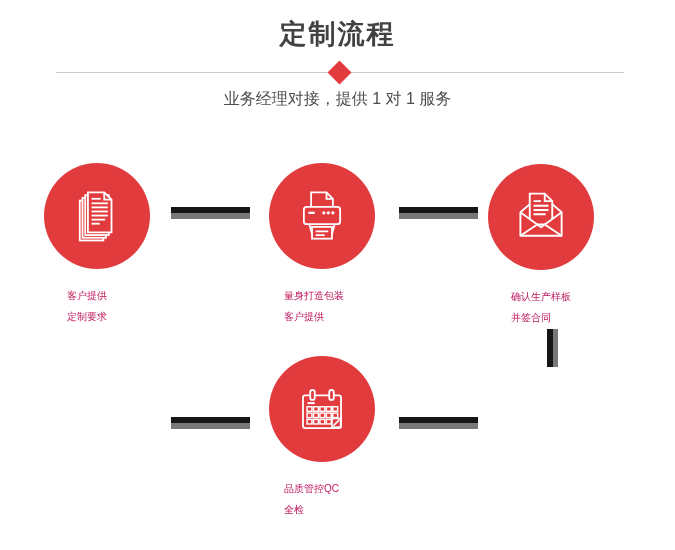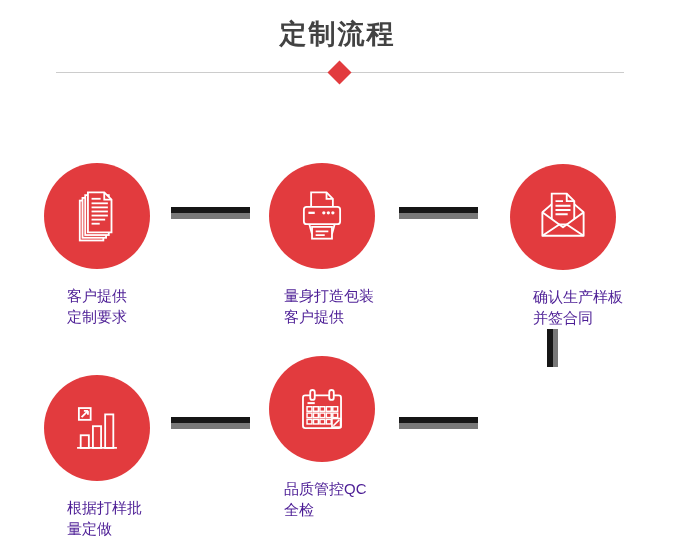--- a/index.html
+++ b/index.html
@@ -21,41 +21,42 @@
     position:absolute; top:89px; left:0; width:100%; text-align:center;
     font-size:16px; color:#4d4d4d;
   }
   .step { position:absolute; width:106px; }
   .circle {
     width:106px; height:106px; border-radius:50%; background:#e23b3e;
     display:flex; align-items:center; justify-content:center;
   }
   .label {
     position:absolute; top:122px; left:23px; width:170px;
-    font-size:15px; line-height:21px; color:#4c1d95; white-space:pre-line;
+    font-size:10px; line-height:21px; color:#be185d; white-space:pre-line;
   }
   .step.col2 .label { left:15px; }
   .hbar {
     position:absolute; width:79px; height:12px;
     background:linear-gradient(to bottom, #161616 0%, #161616 50%, #787878 50%, #787878 100%);
   }
   .vbar {
     position:absolute; left:547px; top:329px; width:11px; height:38px;
     background:linear-gradient(to right, #161616 0%, #161616 50%, #787878 50%, #787878 100%);
   }
   svg { display:block; }
 </style>
 </head>
 <body>
 
 <div class="canvas">
 
   <div class="title">定制流程</div>
   <div class="divider"></div>
   <div class="diamond"></div>
+  <div class="subtitle">业务经理对接，提供 1 对 1 服务</div>
 
   <div class="hbar" style="left:171px; top:207px;"></div>
   <div class="hbar" style="left:399px; top:207px;"></div>
   <div class="hbar" style="left:171px; top:417px;"></div>
   <div class="hbar" style="left:399px; top:417px;"></div>
   <div class="vbar"></div>
 
   <div class="step col1" style="left:44px; top:163px;">
     <div class="circle">
       <svg width="58" height="58" viewBox="0 0 64 64">
@@ -93,51 +94,35 @@
         <circle cx="44" cy="28.5" r="1.8" fill="#fff"></circle>
         <path d="M18,41 L21,52 M46,41 L43,52" stroke="#fff" stroke-width="2" fill="none"></path>
         <rect x="21" y="44" width="22" height="13" fill="#e23b3e" stroke="#fff" stroke-width="2"></rect>
         <path d="M25,49 H39 M25,53 H35" stroke="#fff" stroke-width="2" fill="none"></path>
       </svg>
     </div>
     <div class="label">量身打造包装
 客户提供</div>
   </div>
 
-  <div class="step col3" style="left:510px; top:164px;">
+  <div class="step col3" style="left:488px; top:164px;">
     <div class="circle">
       <svg width="60" height="60" viewBox="0 0 64 64">
         <path d="M10,27 L25,14 M54,27 L39,14" stroke="#fff" stroke-width="2" fill="none"></path>
         <path d="M20,7 L36,7 L44,15 L44,40 L20,40 Z" fill="#e23b3e" stroke="#fff" stroke-width="2"></path>
         <path d="M36,7 L36,15 L44,15" fill="none" stroke="#fff" stroke-width="2"></path>
         <path d="M24,15 H32 M24,20 H40 M24,24.5 H40 M24,29 H37" stroke="#fff" stroke-width="2" fill="none"></path>
         <path d="M10,27 L32,43 L54,27 L54,52 L10,52 Z" fill="#e23b3e" stroke="#fff" stroke-width="2" stroke-linejoin="round"></path>
         <path d="M10,52 L28,40 M54,52 L36,40" stroke="#fff" stroke-width="2" fill="none"></path>
       </svg>
     </div>
     <div class="label">确认生产样板
 并签合同</div>
   </div>
 
-  <div class="step col1" style="left:44px; top:375px;">
-    <div class="circle">
-      <svg width="58" height="58" viewBox="0 0 64 64">
-        <g stroke="#fff" stroke-width="2" fill="none">
-          <path d="M10,54 H54"></path>
-          <rect x="14" y="40" width="9" height="14"></rect>
-          <rect x="27.5" y="30" width="9" height="24"></rect>
-          <rect x="41" y="17" width="9" height="37"></rect>
-          <rect x="12" y="10" width="13" height="13"></rect>
-          <path d="M15,20 L22,13 M22,13 H17.5 M22,13 V17.5"></path>
-        </g>
-      </svg>
-    </div>
-    <div class="label">根据打样批
-量定做</div>
-  </div>
 
   <div class="step col2" style="left:269px; top:356px;">
     <div class="circle">
       <svg width="58" height="58" viewBox="0 0 64 64">
         <rect x="11" y="17" width="42" height="36" rx="2.5" fill="none" stroke="#fff" stroke-width="2"></rect>
         <rect x="19" y="11" width="5" height="11" rx="2.5" fill="#e23b3e" stroke="#fff" stroke-width="2"></rect>
         <rect x="40" y="11" width="5" height="11" rx="2.5" fill="#e23b3e" stroke="#fff" stroke-width="2"></rect>
         <path d="M16,25.5 H24" stroke="#fff" stroke-width="2.2" fill="none"></path>
         <g stroke="#fff" stroke-width="1.6" fill="none">
           <rect x="15.5" y="29.5" width="5.4" height="5"></rect>

